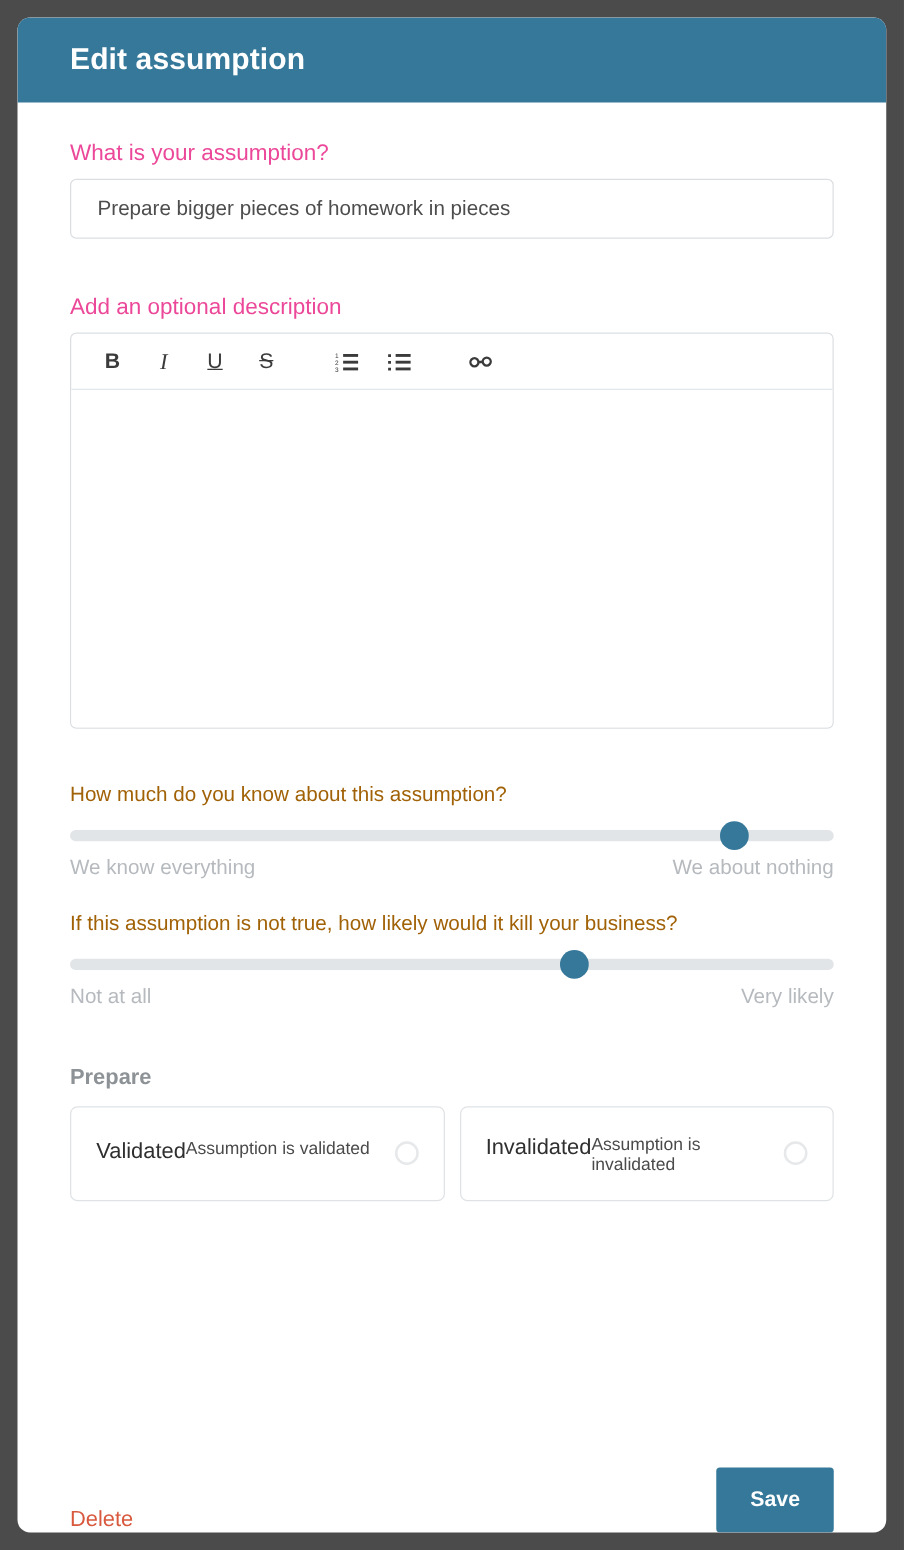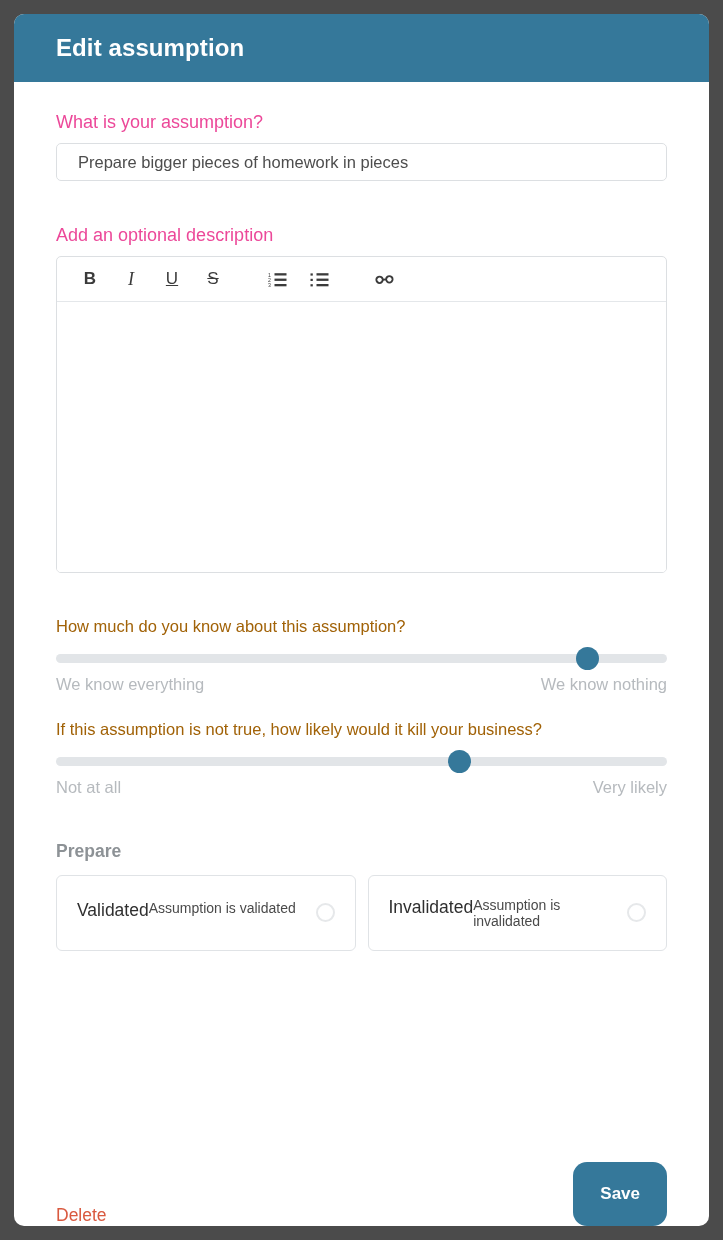--- a/index.html
+++ b/index.html
@@ -58,21 +58,21 @@
 
   .field-label {
     font-size: 18px;
     color: #ec4899;
     margin-bottom: 10px;
     display: block;
   }
 
   .text-input {
     width: 100%;
-    height: 38px;
+    height: 48px;
     border: 1px solid #dcdfe2;
     border-radius: 5px;
     padding: 0 21px;
     font-size: 16.5px;
     color: #4d4d4d;
     font-family: "Liberation Sans", sans-serif;
     background: #fff;
     outline: none;
   }
 
@@ -218,23 +218,23 @@
     border: none;
     font-family: "Liberation Sans", sans-serif;
     padding: 0;
   }
   .save-button {
     background: #35789a;
     color: #ffffff;
     font-size: 17px;
     font-weight: bold;
     border: none;
-    border-radius: 14px;
+    border-radius: 3px;
     padding: 0 27px;
-    height: 64px;
+    height: 52px;
     cursor: pointer;
     font-family: "Liberation Sans", sans-serif;
   }
 
   svg { display: block; }
 </style>
 </head>
 <body>
 
 <div class="backdrop">
@@ -299,21 +299,21 @@
       <div class="spacer-lg"></div>
 
       
       <label class="slider-label">How much do you know about this assumption?</label>
       <div class="slider-wrap">
         <div class="slider-track"></div>
         <div class="slider-thumb" id="thumb-knowledge" style="left: 87%;"></div>
       </div>
       <div class="slider-ends">
         <span>We know everything</span>
-        <span>We know nothing</span>
+        <span>We about nothing</span>
       </div>
 
       <div class="spacer-md"></div>
 
       
       <label class="slider-label">If this assumption is not true, how likely would it kill your business?</label>
       <div class="slider-wrap">
         <div class="slider-track"></div>
         <div class="slider-thumb" id="thumb-risk" style="left: 66%;"></div>
       </div>

